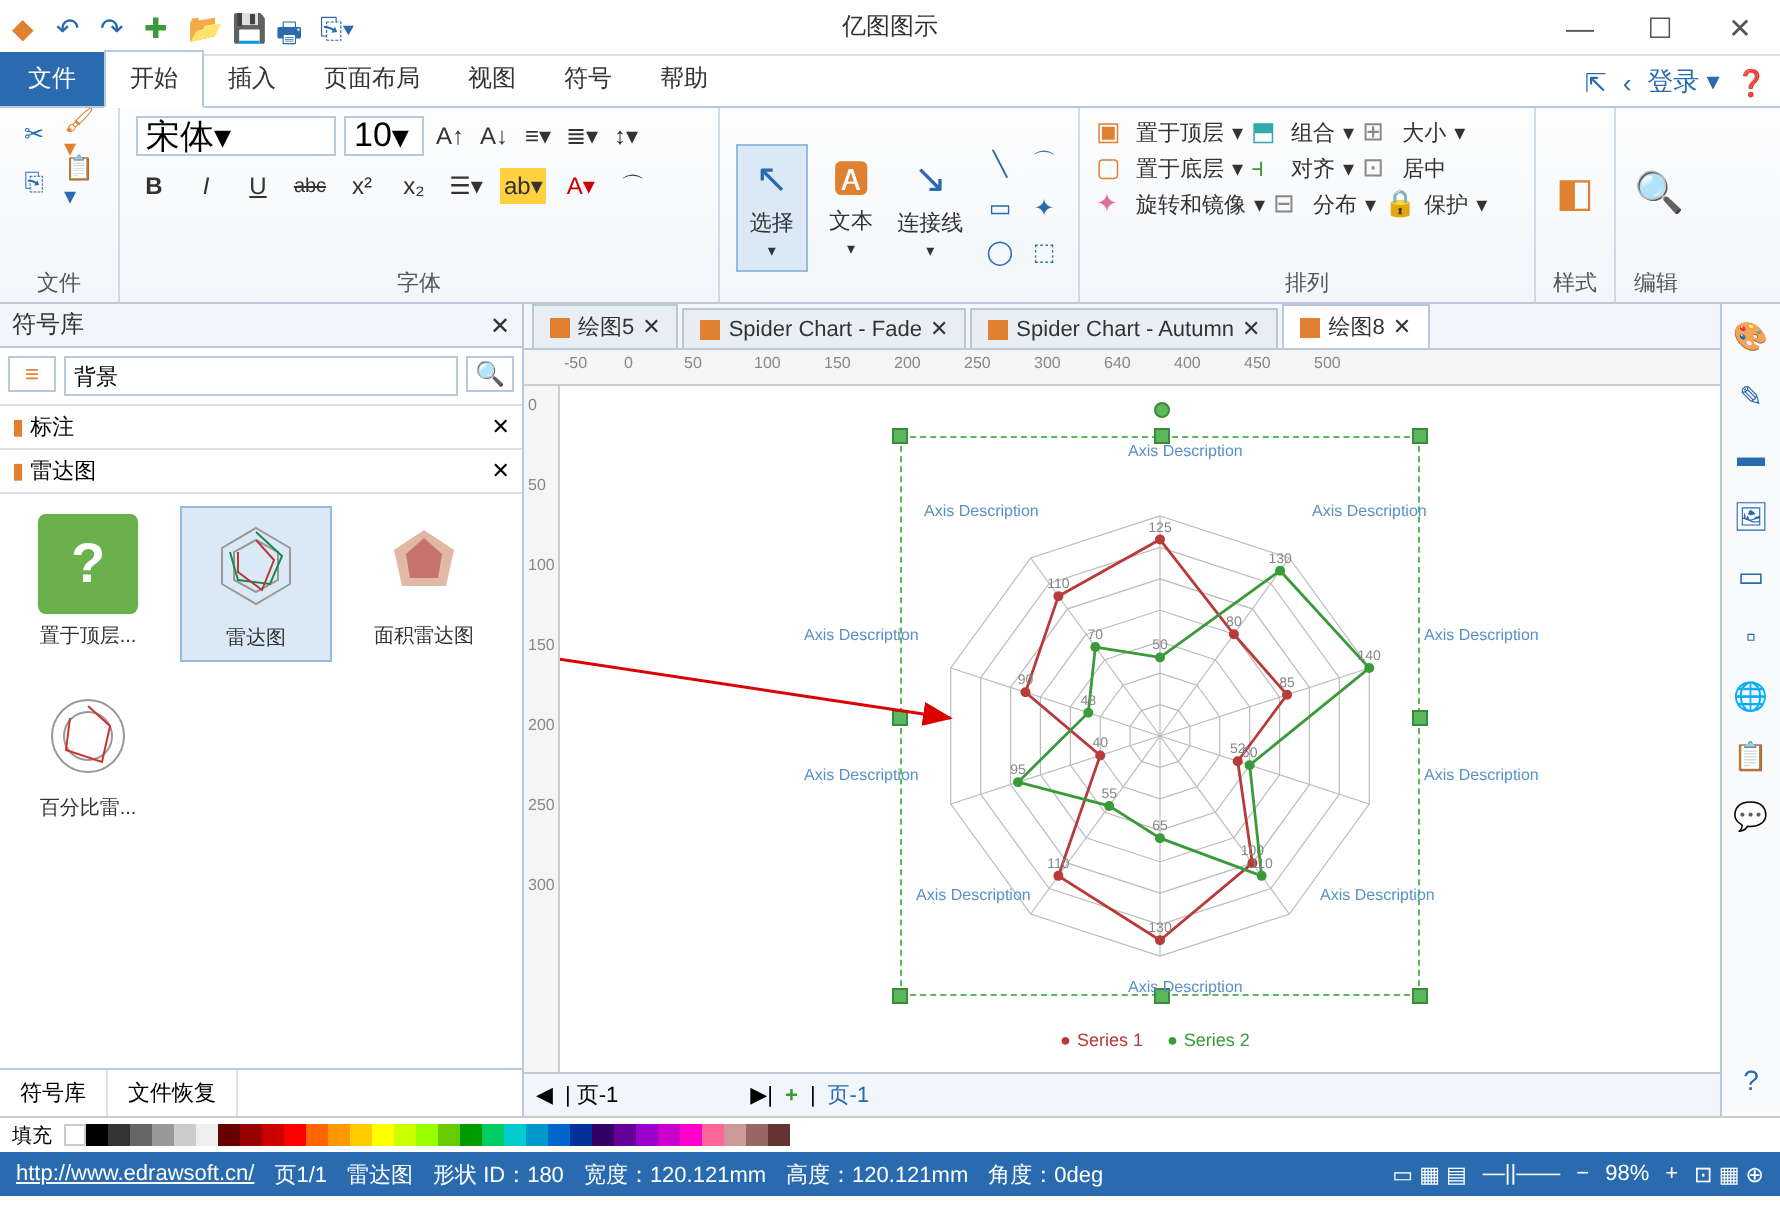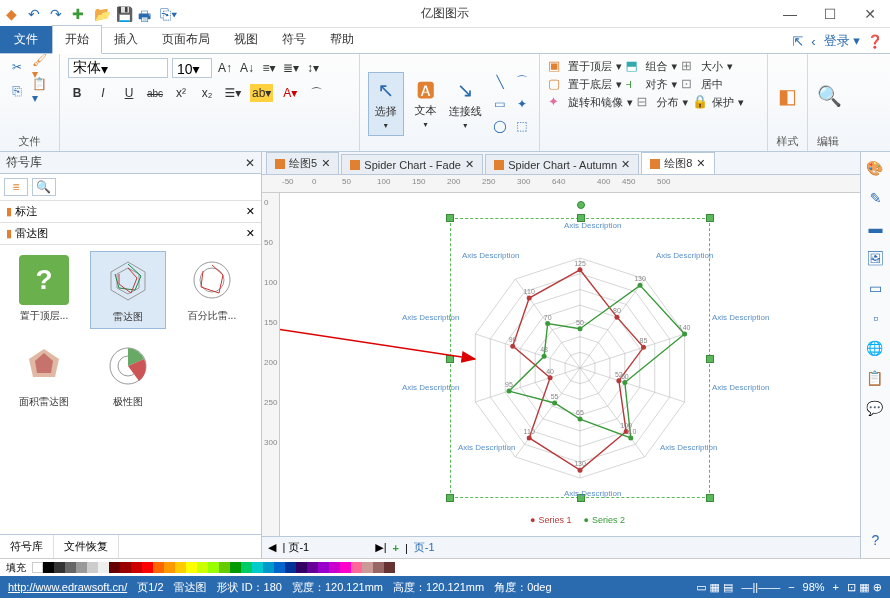--- a/index.html
+++ b/index.html
@@ -17,21 +17,21 @@
 .ribbon-tabs .right { position: absolute; right: 6px; top: 4px; display: flex; gap: 8px; align-items: center; }
 .ribbon-tabs .right span { color: #2a6bb0; font-size: 13px; }
 .ribbon { height: 98px; background: linear-gradient(#fdfdfd,#f2f6fa); border-bottom: 1px solid #b9c9da; display: flex; }
 .group { border-right: 1px solid #d0dae4; padding: 4px 8px 2px; display: flex; flex-direction: column; justify-content: space-between; }
 .group .label { text-align: center; font-size: 11px; color: #555; }
 .group .body { flex: 1; display: flex; align-items: center; gap: 4px; }
 .bigbtn { width: 40px; height: 64px; display: flex; flex-direction: column; align-items: center; justify-content: center; gap: 2px; font-size: 11px; color: #333; cursor: pointer; border: 1px solid transparent; }
 .bigbtn.sel { background: #dbe8f5; border: 1px solid #9bb9d8; }
 .bigbtn .ic { font-size: 20px; color: #2a6bb0; }
 .smbtn { min-width: 18px; height: 18px; display: flex; align-items: center; justify-content: center; font-size: 12px; color: #333; cursor: pointer; }
-.combo { border: 1px solid #b9c9da; height: 20px; font-size: 14px; padding: 0 4px; background: #fff; display: flex; align-items: flex-end; }
+.combo { border: 1px solid #b9c9da; height: 20px; font-size: 17px; padding: 0 4px; background: #fff; display: flex; align-items: center; }
 .arrange-row { display: flex; align-items: center; gap: 4px; font-size: 11px; color: #333; }
 .arrange-row .ic { width: 16px; height: 16px; font-size: 13px; color: #e08030; }
 .content { display: flex; height: 406px; }
 .sidebar { width: 262px; border-right: 1px solid #b9c9da; display: flex; flex-direction: column; }
 .panel-hd { height: 22px; background: #f2f6fa; border-bottom: 1px solid #b9c9da; display: flex; align-items: center; padding: 0 6px; font-size: 12px; color: #333; justify-content: space-between; }
 .search-row { display: flex; gap: 4px; padding: 4px; border-bottom: 1px solid #e0e0e0; }
 .search-row input { flex: 1; border: 1px solid #b9c9da; height: 20px; font-size: 11px; padding: 0 4px; }
 .cat-row { height: 22px; border-bottom: 1px solid #e0e0e0; display: flex; align-items: center; padding: 0 6px; font-size: 11px; gap: 4px; justify-content: space-between; }
 .shapes { flex: 1; padding: 6px; overflow: auto; }
 .shape-grid { display: flex; flex-wrap: wrap; gap: 8px; }
@@ -136,20 +136,21 @@
         <span class="smbtn" style="text-decoration:underline">U</span>
         <span class="smbtn" style="text-decoration:line-through;font-size:10px">abc</span>
         <span class="smbtn">x²</span>
         <span class="smbtn">x₂</span>
         <span class="smbtn">☰▾</span>
         <span class="smbtn" style="background:#ffd040;padding:0 2px">ab▾</span>
         <span class="smbtn" style="color:#c00">A▾</span>
         <span class="smbtn">⌒</span>
       </div>
     </div>
+    <div class="label">字体</div>
   </div>
 
   <div class="group" style="width:180px">
     <div class="body">
       <div class="bigbtn sel">
           <span class="ic">↖</span>
           <span>选择</span>
           <span style="font-size:8px">▾</span>
         </div>
       <div class="bigbtn">
@@ -174,20 +175,21 @@
       </div>
     </div>
   </div>
 
   <div class="group" style="width:228px">
     <div class="body" style="flex-direction:column;align-items:flex-start;gap:2px">
       <div class="arrange-row"><span class="ic">▣</span><span>置于顶层</span>▾<span class="ic" style="color:#3aa">⬒</span><span>组合</span>▾<span class="ic" style="color:#888">⊞</span><span>大小</span>▾</div>
       <div class="arrange-row"><span class="ic">▢</span><span>置于底层</span>▾<span class="ic" style="color:#3a9a3a">⫞</span><span>对齐</span>▾<span class="ic" style="color:#888">⊡</span><span>居中</span></div>
       <div class="arrange-row"><span class="ic" style="color:#e070a0">✦</span><span>旋转和镜像</span>▾<span class="ic" style="color:#888">⊟</span><span>分布</span>▾<span class="ic" style="color:#888">🔒</span><span>保护</span>▾</div>
     </div>
+    <div class="label">排列</div>
   </div>
 
   <div class="group" style="width:40px">
     <div class="body">
         <div class="bigbtn">
           <span class="ic" style="color:#e08030">◧</span>
         </div>
       </div>
     <div class="label">样式</div>
   </div>
@@ -203,20 +205,21 @@
 
 <div class="content">
 
   <div class="sidebar">
     <div class="panel-hd">
       <span>符号库</span>
       <span>✕</span>
     </div>
     <div class="search-row">
       <span class="smbtn" style="border:1px solid #b9c9da;width:24px;color:#e08030">≡</span>
+      <input value="背景" style="">
       <span class="smbtn" style="border:1px solid #b9c9da;width:24px;color:#2a6bb0">🔍</span>
     </div>
     <div class="cat-row">
         <span><span style="color:#e08030">▮</span> <span>标注</span></span>
         <span>✕</span>
       </div>
     <div class="cat-row">
         <span><span style="color:#e08030">▮</span> <span>雷达图</span></span>
         <span>✕</span>
       </div>
@@ -235,46 +238,35 @@
                 </g>
                 <polyline points="23,6 36,18 30,32 14,30 10,16" stroke="#1a8a4a" fill="none"></polyline>
                 <polyline points="23,10 32,20 26,35 14,26 14,16" stroke="#b83a3a" fill="none"></polyline>
               </svg>
             </div>
             <span>雷达图</span>
           </div>
         <div class="shape-item">
             <div class="thumb">
               <svg width="46" height="46">
-                <circle cx="23" cy="23" r="18" fill="none" stroke="#999"></circle>
-                <circle cx="23" cy="23" r="12" fill="none" stroke="#999"></circle>
-                <polyline points="23,8 34,18 30,36 12,30 14,14" stroke="#c33" fill="none"></polyline>
-              </svg>
-            </div>
-            <span>百分比雷...</span>
-          </div>
-        <div class="shape-item">
-            <div class="thumb">
-              <svg width="46" height="46">
                 <polygon points="23,6 38,16 34,34 12,34 8,16" fill="#c86" opacity=".6"></polygon>
                 <polygon points="23,10 32,18 30,30 16,30 14,18" fill="#b55" opacity=".7"></polygon>
               </svg>
             </div>
             <span>面积雷达图</span>
           </div>
         <div class="shape-item">
             <div class="thumb">
               <svg width="46" height="46">
                 <circle cx="23" cy="23" r="18" fill="none" stroke="#999"></circle>
-                <circle cx="23" cy="23" r="10" fill="none" stroke="#999"></circle>
-                <path d="M23,23 L23,5 A18,18 0 0,1 39,16 Z" fill="#6a6"></path>
-                <path d="M23,23 L39,16 A18,18 0 0,1 34,38 Z" fill="#c55"></path>
+                <circle cx="23" cy="23" r="12" fill="none" stroke="#999"></circle>
+                <polyline points="23,8 34,18 30,36 12,30 14,14" stroke="#c33" fill="none"></polyline>
               </svg>
             </div>
-            <span>极性图</span>
+            <span>百分比雷...</span>
           </div>
       </div>
     </div>
     <div class="sidebar-foot">
       <span>符号库</span>
       <span>文件恢复</span>
     </div>
   </div>
 
   <div class="canvas-area">
@@ -303,21 +295,21 @@
     <div class="ruler-h">
       <span style="left:20px">-50</span>
         <span style="left:50px">0</span>
         <span style="left:80px">50</span>
         <span style="left:115px">100</span>
         <span style="left:150px">150</span>
         <span style="left:185px">200</span>
         <span style="left:220px">250</span>
         <span style="left:255px">300</span>
         <span style="left:290px">640</span>
-        <span style="left:335px">400</span>
+        <span style="left:325px">400</span>
         <span style="left:360px">450</span>
         <span style="left:395px">500</span>
     </div>
     <div class="canvas-wrap">
       <div class="ruler-v">
         <span style="top:5px">0</span>
           <span style="top:45px">50</span>
           <span style="top:85px">100</span>
           <span style="top:125px">150</span>
           <span style="top:165px">200</span>
@@ -484,21 +476,21 @@
       <span class="sw" style="background: rgb(255, 0, 204);"></span>
       <span class="sw" style="background: rgb(255, 102, 153);"></span>
       <span class="sw" style="background: rgb(204, 153, 153);"></span>
       <span class="sw" style="background: rgb(153, 102, 102);"></span>
       <span class="sw" style="background: rgb(102, 51, 51);"></span>
     </div>
 </div>
 
 <div class="statusbar">
   <span class="link">http://www.edrawsoft.cn/</span>
-  <span>页1/2</span>
+  <span>页1/1</span>
   <span>雷达图</span>
   <span>形状 ID：180</span>
   <span>宽度：120.121mm</span>
   <span>高度：120.121mm</span>
   <span>角度：0deg</span>
   <div class="right">
     <span>▭ ▦ ▤</span>
     <span>—||——</span>
     <span>−</span>
     <span>98%</span>

